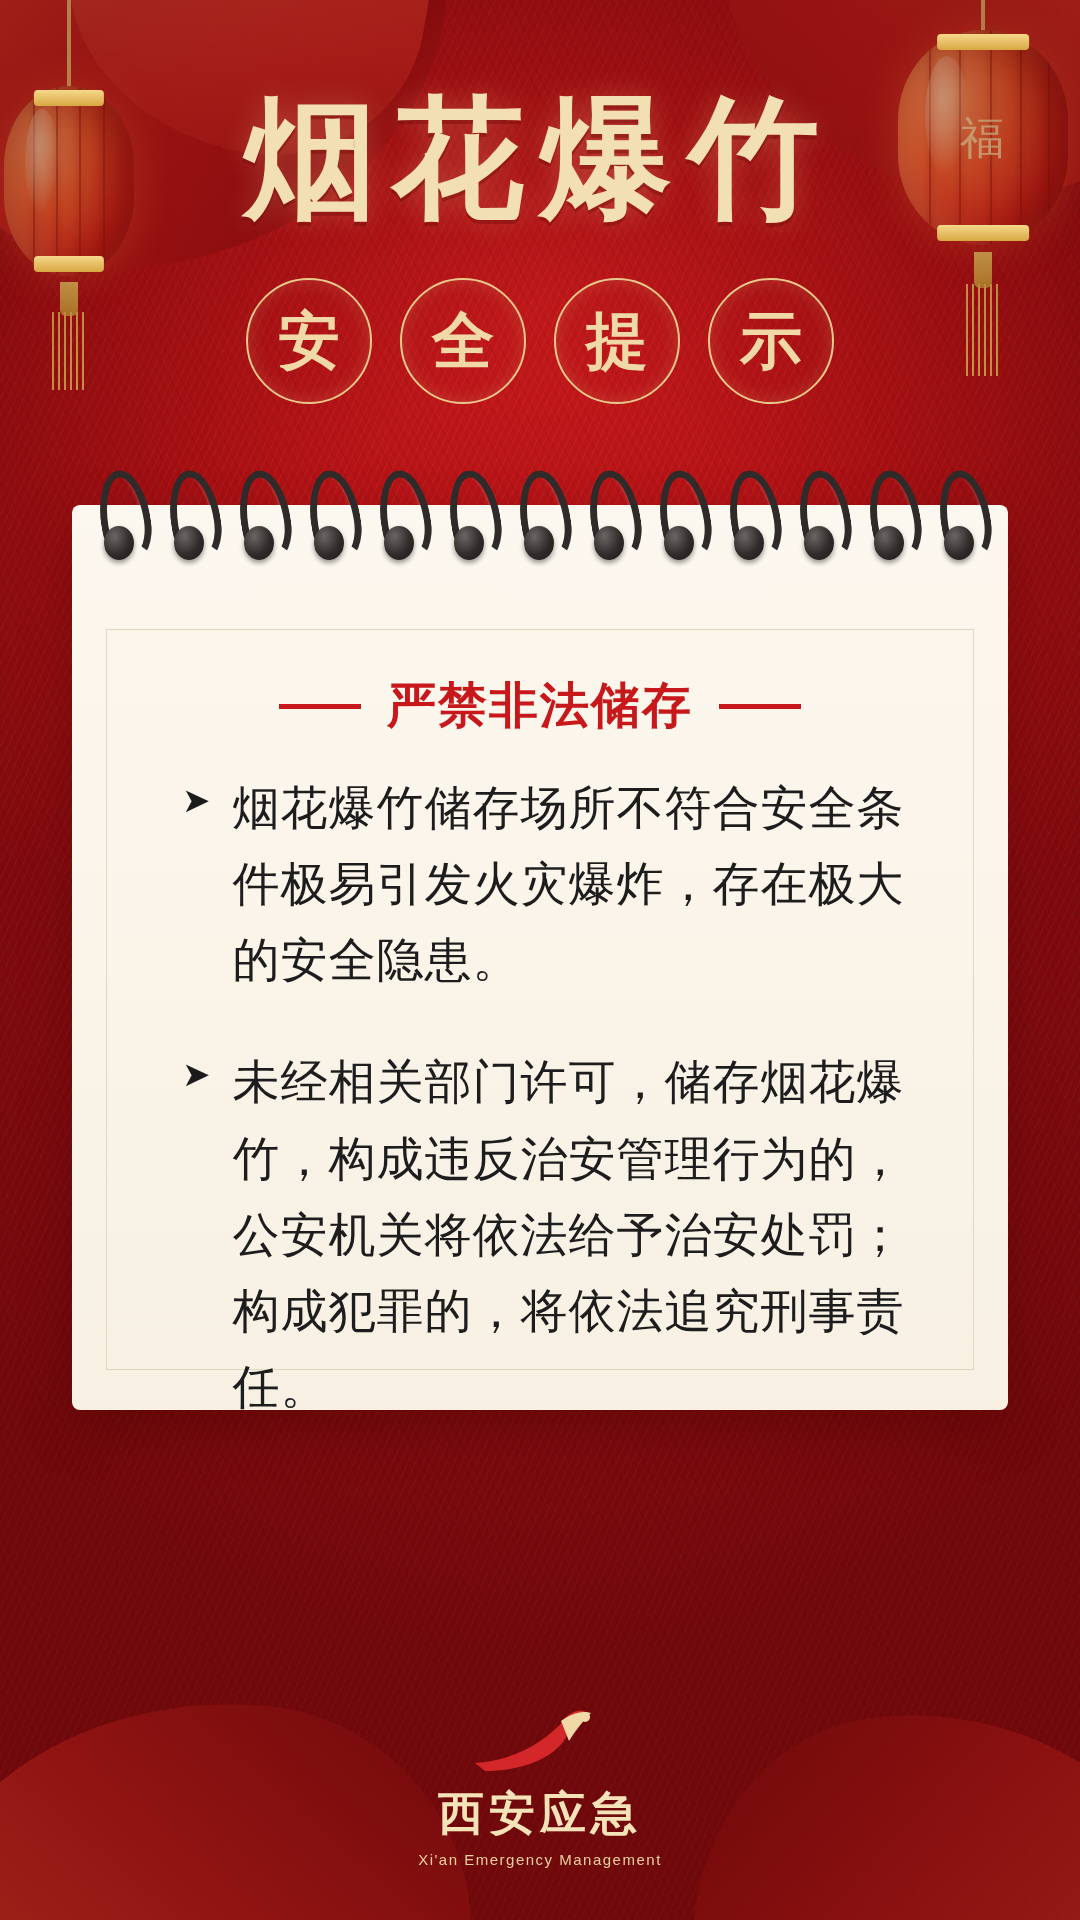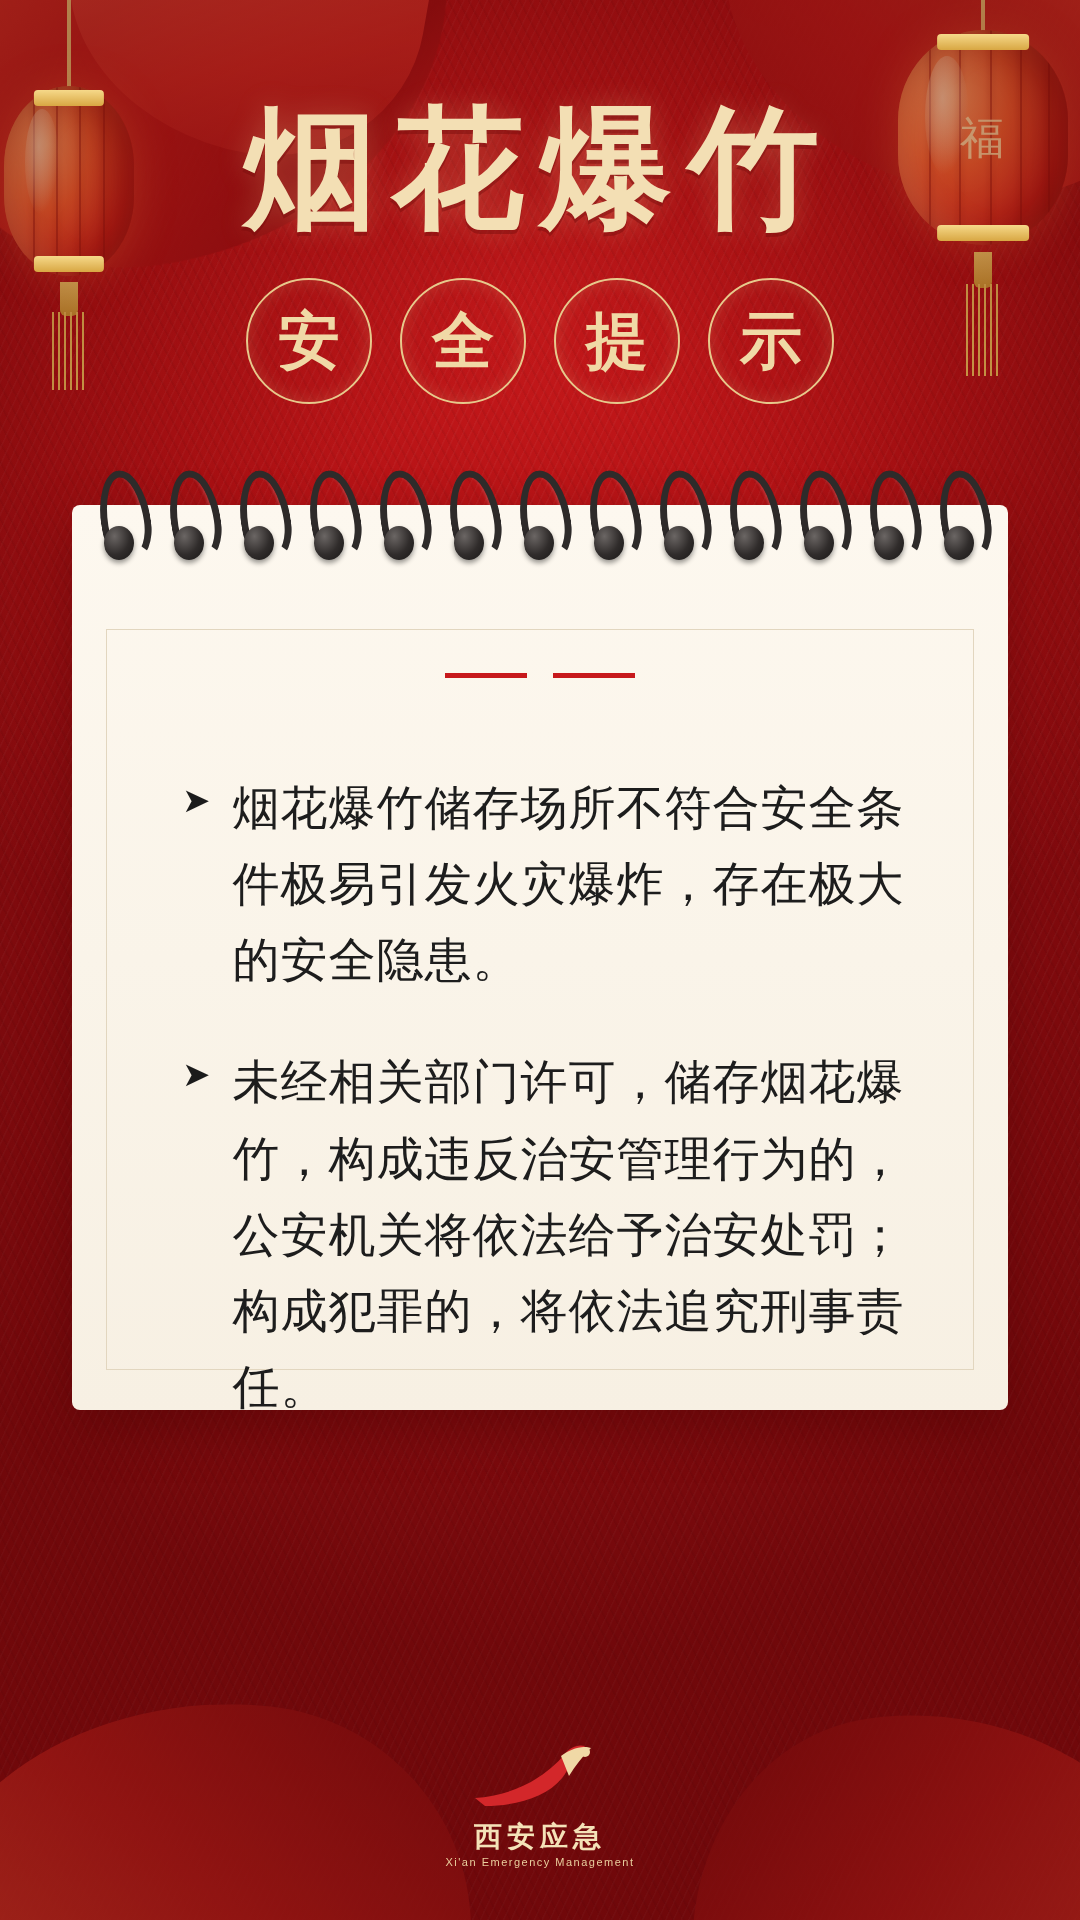--- a/index.html
+++ b/index.html
@@ -175,21 +175,21 @@
   
   .title-wrap {
     position: absolute;
     top: 100px;
     left: 0;
     width: 1080px;
     text-align: center;
     z-index: 5;
   }
   .main-title {
-    font-family: Liberation Serif, serif;
+    font-family: Liberation Mono, monospace;
     font-size: 132px;
     line-height: 1.06;
     letter-spacing: 16px;
     font-weight: bold;
     color: #f3dfb4;
     text-shadow: 0 4px 0 rgba(120,10,10,0.45), 0 0 28px rgba(255,210,150,0.25);
     padding-left: 0;
   }
   .subtitle-row {
     margin-top: 38px;
@@ -333,27 +333,28 @@
     z-index: 7;
   }
   .logo-mark {
     width: 150px;
     height: 76px;
     margin: 0 auto 6px;
     position: relative;
   }
   .logo-cn {
     font-family: Liberation Sans, sans-serif;
-    font-size: 28px;
+    font-size: 46px;
     font-weight: bold;
     color: #f4e2b8;
     letter-spacing: 5px;
   }
   .logo-en {
-    font-size: 11px;
+    margin-top: 6px;
+    font-size: 15px;
     color: #e9cf9e;
     letter-spacing: 1.5px;
     font-family: "Liberation Sans", sans-serif;
   }
 </style>
 </head>
 <body>
 
 <div class="poster">
   <div class="texture"></div>
@@ -404,20 +405,21 @@
       <div class="sub-circle">提</div>
       <div class="sub-circle">示</div>
     </div>
   </div>
 
   <div class="notebook">
     <div class="inner-frame"></div>
 
     <div class="section-head">
       <div class="head-rule"></div>
+      <div class="section-title">严禁非法储存</div>
       <div class="head-rule"></div>
     </div>
 
     <div class="bullets">
       <div class="bullet">
         <div class="marker">➤</div>
         <div class="text">烟花爆竹储存场所不符合安全条件极易引发火灾爆炸，存在极大的安全隐患。</div>
       </div>
       <div class="bullet">
         <div class="marker">➤</div>

